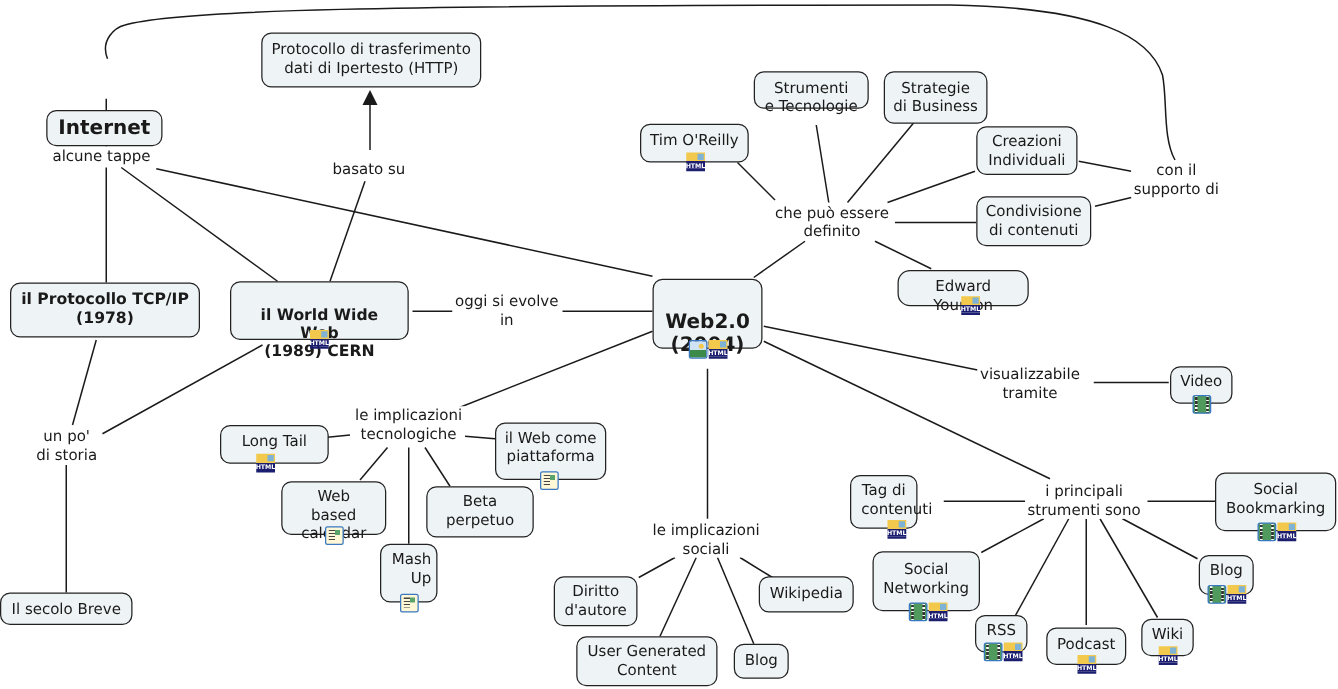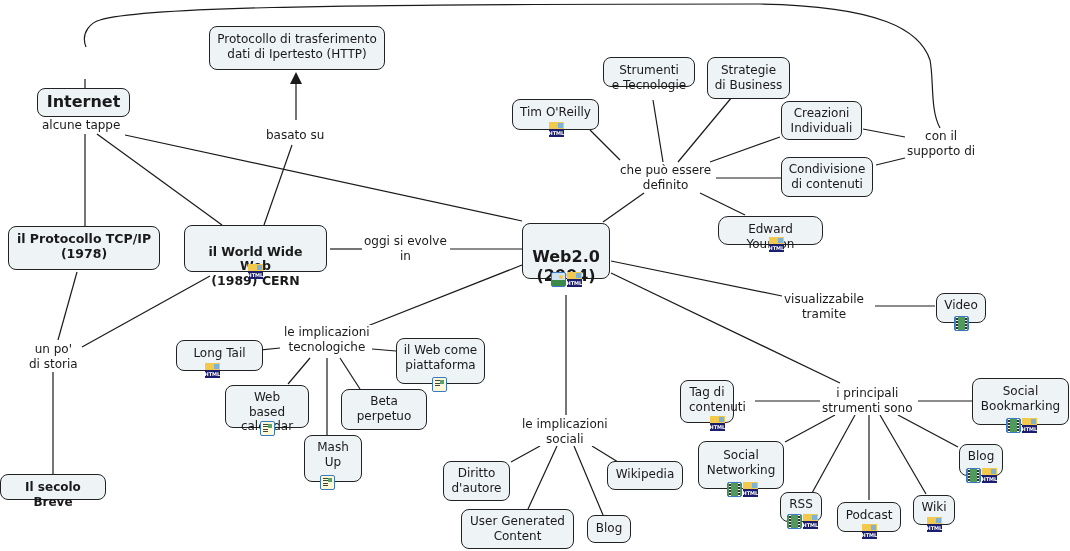--- a/index.html
+++ b/index.html
@@ -107,21 +107,21 @@
 
 <div class="node big" style="left:522px;top:223px;width:88px;height:56px;padding:4px 4px 0;">
   <div>Web2.0
 (2004)</div>
 </div>
 <div class="icons" style="position:absolute;left:546px;top:271px;width:40px;">
   <span class="ic ic-image"></span>
   <span class="ic ic-html"></span>
 </div>
 
-<div class="node" style="left:0px;top:474px;width:106px;height:26px;padding:5px 4px;font-weight:bold;">Il secolo Breve</div>
+<div class="node" style="left:0px;top:474px;width:106px;height:26px;padding:5px 4px;">Il secolo Breve</div>
 
 <div class="node" style="left:603px;top:57px;width:92px;height:30px;">Strumenti
 e Tecnologie</div>
 <div class="node" style="left:707px;top:57px;width:83px;height:42px;">Strategie
 di Business</div>
 
 <div class="node" style="left:512px;top:99px;width:87px;height:31px;padding:5px 4px;">Tim O'Reilly</div>
 <div class="icons" style="position:absolute;left:546px;top:121px;width:20px;">
     <span class="ic ic-html"></span>
   </div>
@@ -145,21 +145,21 @@
 <div class="icons" style="position:absolute;left:204px;top:362px;width:16px;">
     <span class="ic ic-html"></span>
   </div>
 
 <div class="node" style="left:225px;top:385px;width:84px;height:43px;padding:4px 12px;text-align:center;">Web based
 calendar</div>
 <div class="icons" style="position:absolute;left:259px;top:420px;width:16px;">
     <span class="ic ic-doc"></span>
   </div>
 
-<div class="node" style="left:304px;top:435px;width:58px;height:47px;padding:4px 4px;">Mash
+<div class="node" style="left:304px;top:435px;width:46px;height:47px;padding:4px 4px;text-align:right;">Mash
 Up</div>
 <div class="icons" style="position:absolute;left:319px;top:474px;width:16px;">
     <span class="ic ic-doc"></span>
   </div>
 
 <div class="node" style="left:341px;top:389px;width:86px;height:41px;padding:4px 4px;">Beta
 perpetuo</div>
 
 <div class="node" style="left:396px;top:338px;width:89px;height:46px;padding:4px 4px;">il Web come
 piattaforma</div>

